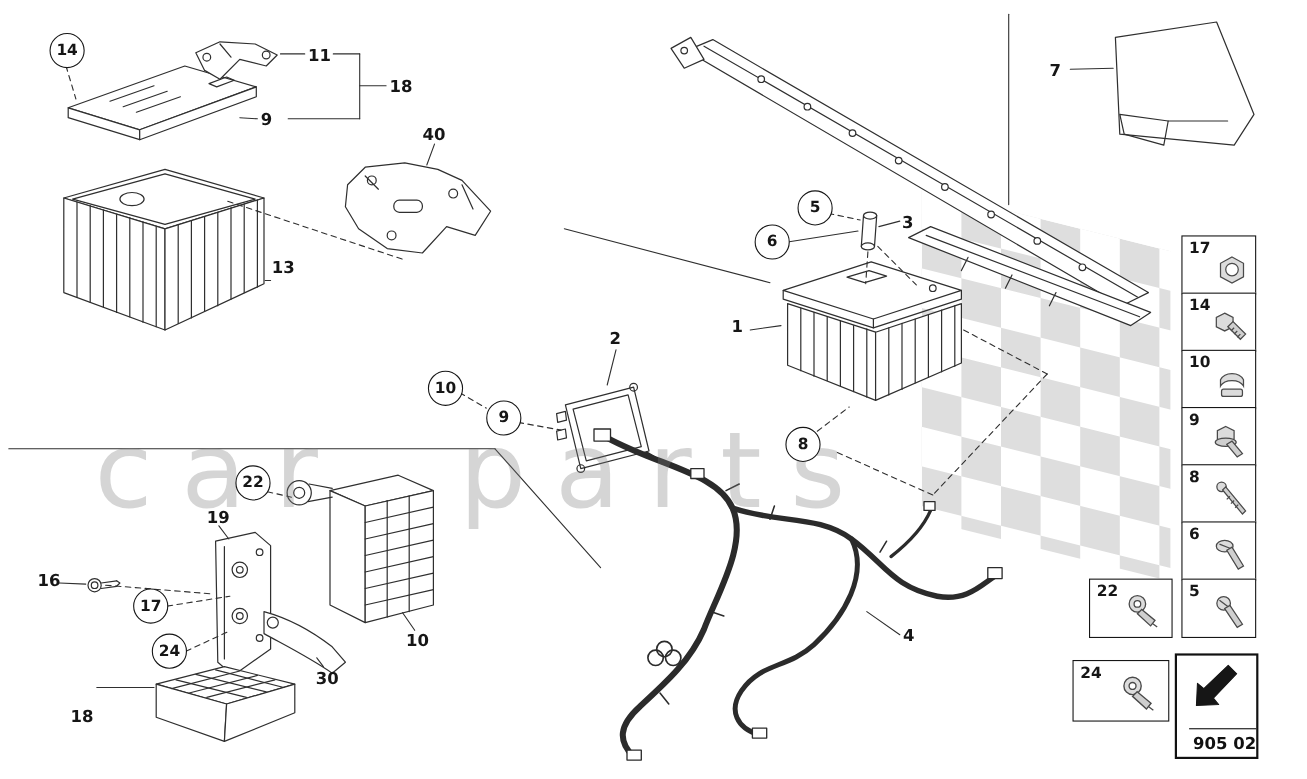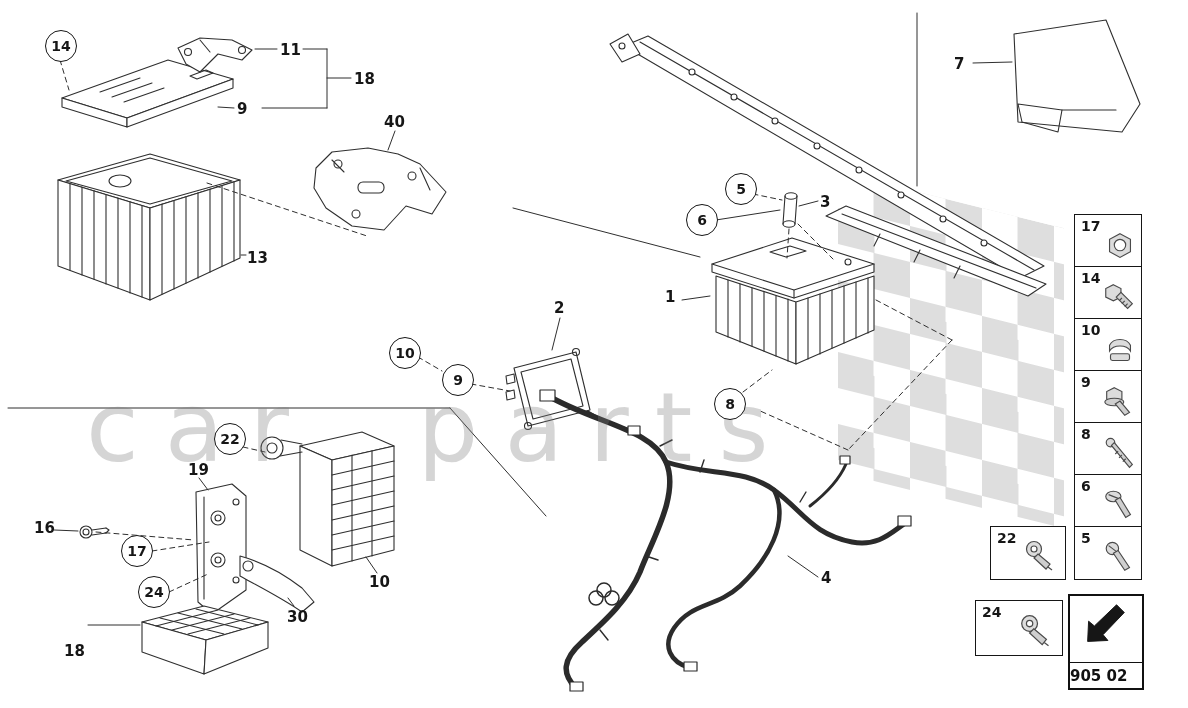--- a/index.html
+++ b/index.html
@@ -14,21 +14,21 @@
   .wm2{position:absolute;left:86px;top:380px;z-index:3;font-weight:400;font-size:96px;line-height:1;
        letter-spacing:26px;word-spacing:46px;color:rgba(125,125,125,0.32);pointer-events:none;white-space:nowrap}
   .co-plain{position:absolute;z-index:5;font-size:15px;font-weight:600;color:#161616}
   .co-circle{position:absolute;z-index:5;width:30px;height:30px;border:1.5px solid #161616;border-radius:50%;
              background:#fff;display:flex;align-items:center;justify-content:center;font-size:14px;font-weight:600;color:#161616}
   .legend-box{position:absolute;z-index:5;background:#fff;border:1.3px solid #161616}
   .legend-num{position:absolute;top:3px;left:6px;font-size:14px;font-weight:600;color:#161616}
   .legend-icon{position:absolute;right:2px;bottom:2px}
   .footer-box{position:absolute;z-index:5;left:1068px;top:594px;width:72px;height:92px;border:2.5px solid #111;background:#fff}
   .footer-arrow{position:absolute;left:7px;top:3px}
-  .footer-code{position:absolute;bottom:3px;left:0;right:0;text-align:left;font-size:15px;font-weight:700;
+  .footer-code{position:absolute;bottom:3px;left:11px;right:0;text-align:right;font-size:15px;font-weight:700;
                border-top:1.5px solid #111;padding-top:4px;color:#111}
 </style>
 </head>
 <body>
 
 <div class="stage">
 
   <div class="checker"></div>
 
   <svg class="art" width="1188" height="708" viewBox="0 0 1188 708" stroke="#2f2f2f" stroke-width="1.1" fill="none" stroke-linejoin="round" stroke-linecap="round">
@@ -297,21 +297,21 @@
       <span>17</span>
     </div>
   <div class="co-circle" style="left:138px;top:576px">
       <span>24</span>
     </div>
 
   <span class="co-plain" style="left:280px;top:41px">11</span>
   <span class="co-plain" style="left:354px;top:70px">18</span>
   <span class="co-plain" style="left:237px;top:100px">9</span>
   <span class="co-plain" style="left:384px;top:113px">40</span>
-  <span class="co-plain" style="left:247px;top:249px">13</span>
+  <span class="co-plain" style="left:247px;top:234px">13</span>
   <span class="co-plain" style="left:954px;top:55px">7</span>
   <span class="co-plain" style="left:820px;top:193px">3</span>
   <span class="co-plain" style="left:665px;top:288px">1</span>
   <span class="co-plain" style="left:554px;top:299px">2</span>
   <span class="co-plain" style="left:821px;top:569px">4</span>
   <span class="co-plain" style="left:188px;top:461px">19</span>
   <span class="co-plain" style="left:34px;top:519px">16</span>
   <span class="co-plain" style="left:369px;top:573px">10</span>
   <span class="co-plain" style="left:287px;top:608px">30</span>
   <span class="co-plain" style="left:64px;top:642px">18</span>

